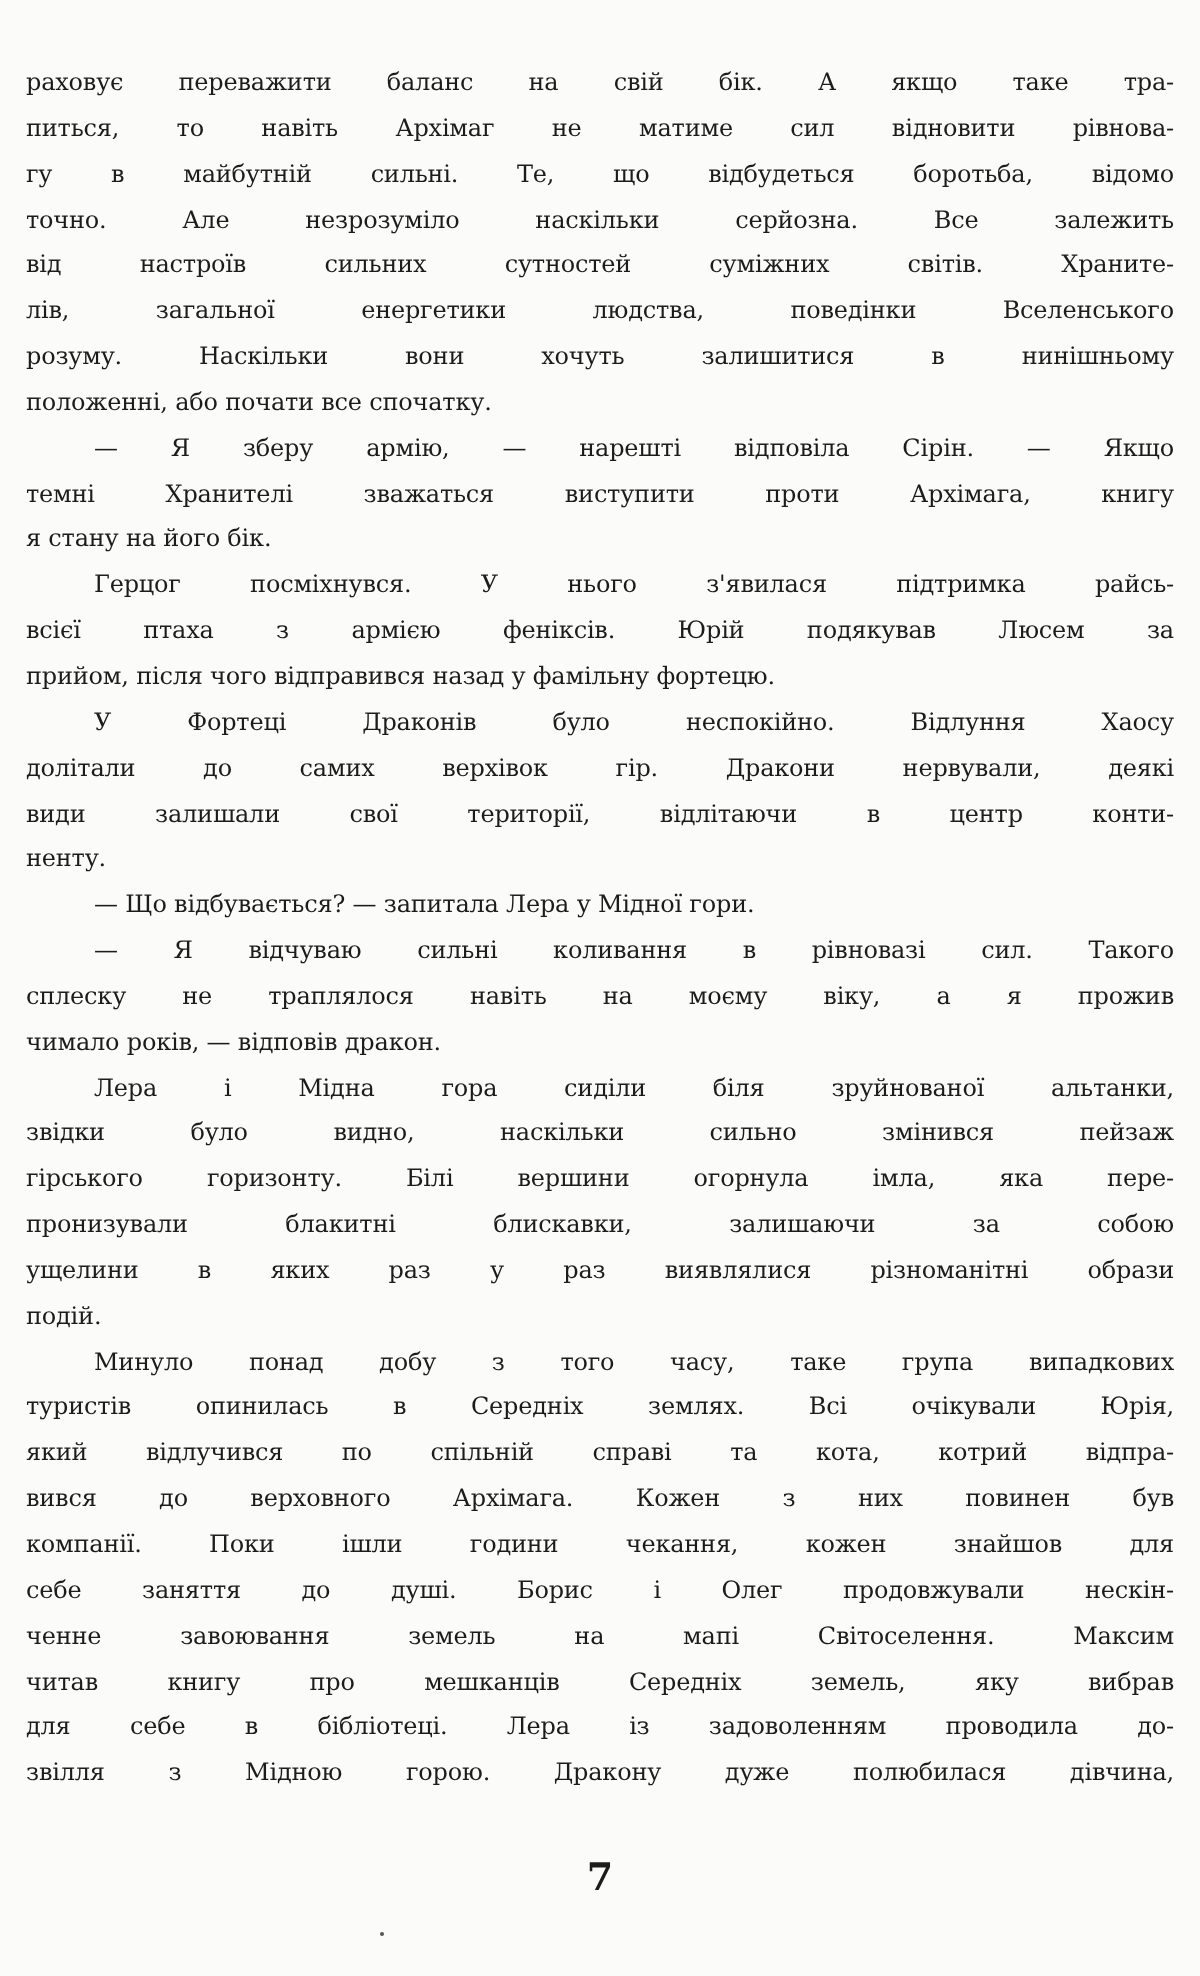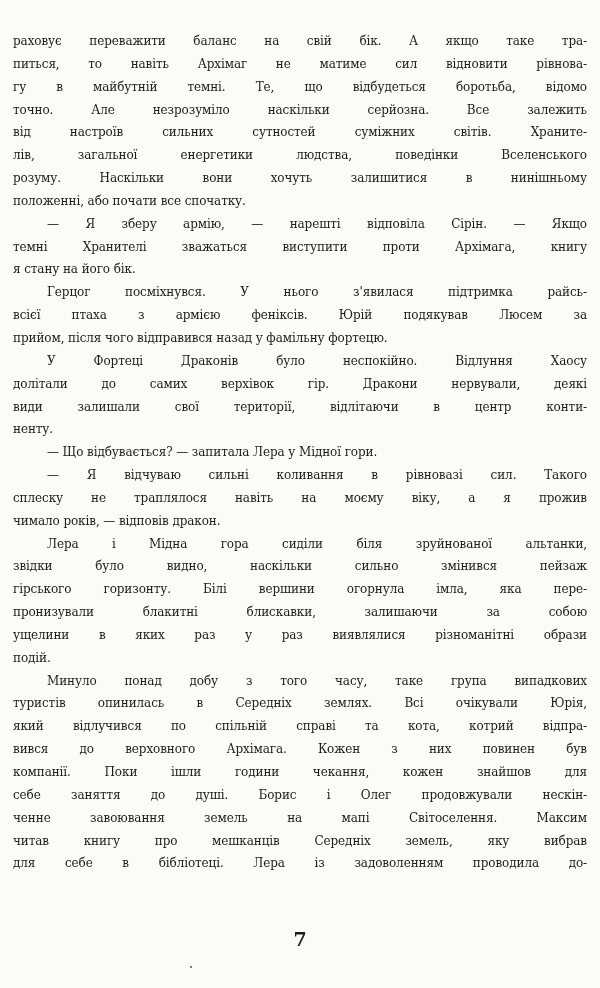--- a/index.html
+++ b/index.html
@@ -66,21 +66,21 @@
     }
   </style>
 </head>
 <body>
 
 <div class="page">
 
   <p class="para">
     <span class="line">раховує переважити баланс на свій бік. А якщо таке тра-</span>
     <span class="line">питься, то навіть Архімаг не матиме сил відновити рівнова-</span>
-    <span class="line">гу в майбутній темні. Те, що відбудеться боротьба, відомо</span>
+    <span class="line">гу в майбутній сильні. Те, що відбудеться боротьба, відомо</span>
     <span class="line">точно. Але незрозуміло наскільки серйозна. Все залежить</span>
     <span class="line">від настроїв сильних сутностей суміжних світів. Храните-</span>
     <span class="line">лів, загальної енергетики людства, поведінки Вселенського</span>
     <span class="line">розуму. Наскільки вони хочуть залишитися в нинішньому</span>
     <span class="line last">положенні, або почати все спочатку.</span>
   </p>
 
   <p class="para">
     <span class="line indent">— Я зберу армію, — нарешті відповіла Сірін. — Якщо</span>
     <span class="line">темні Хранителі зважаться виступити проти Архімага, книгу</span>
@@ -122,17 +122,18 @@
   <p class="para">
     <span class="line indent">Минуло понад добу з того часу, таке група випадкових</span>
     <span class="line">туристів опинилась в Середніх землях. Всі очікували Юрія,</span>
     <span class="line">який відлучився по спільній справі та кота, котрий відпра-</span>
     <span class="line">вився до верховного Архімага. Кожен з них повинен був</span>
     <span class="line">компанії. Поки ішли години чекання, кожен знайшов для</span>
     <span class="line">себе заняття до душі. Борис і Олег продовжували нескін-</span>
     <span class="line">ченне завоювання земель на мапі Світоселення. Максим</span>
     <span class="line">читав книгу про мешканців Середніх земель, яку вибрав</span>
     <span class="line">для себе в бібліотеці. Лера із задоволенням проводила до-</span>
+    <span class="line">звілля з Мідною горою. Дракону дуже полюбилася дівчина,</span>
   </p>
 </div>
 
 <div class="page-number">7</div>
 <div class="speck"></div>
 
 </body></html>

